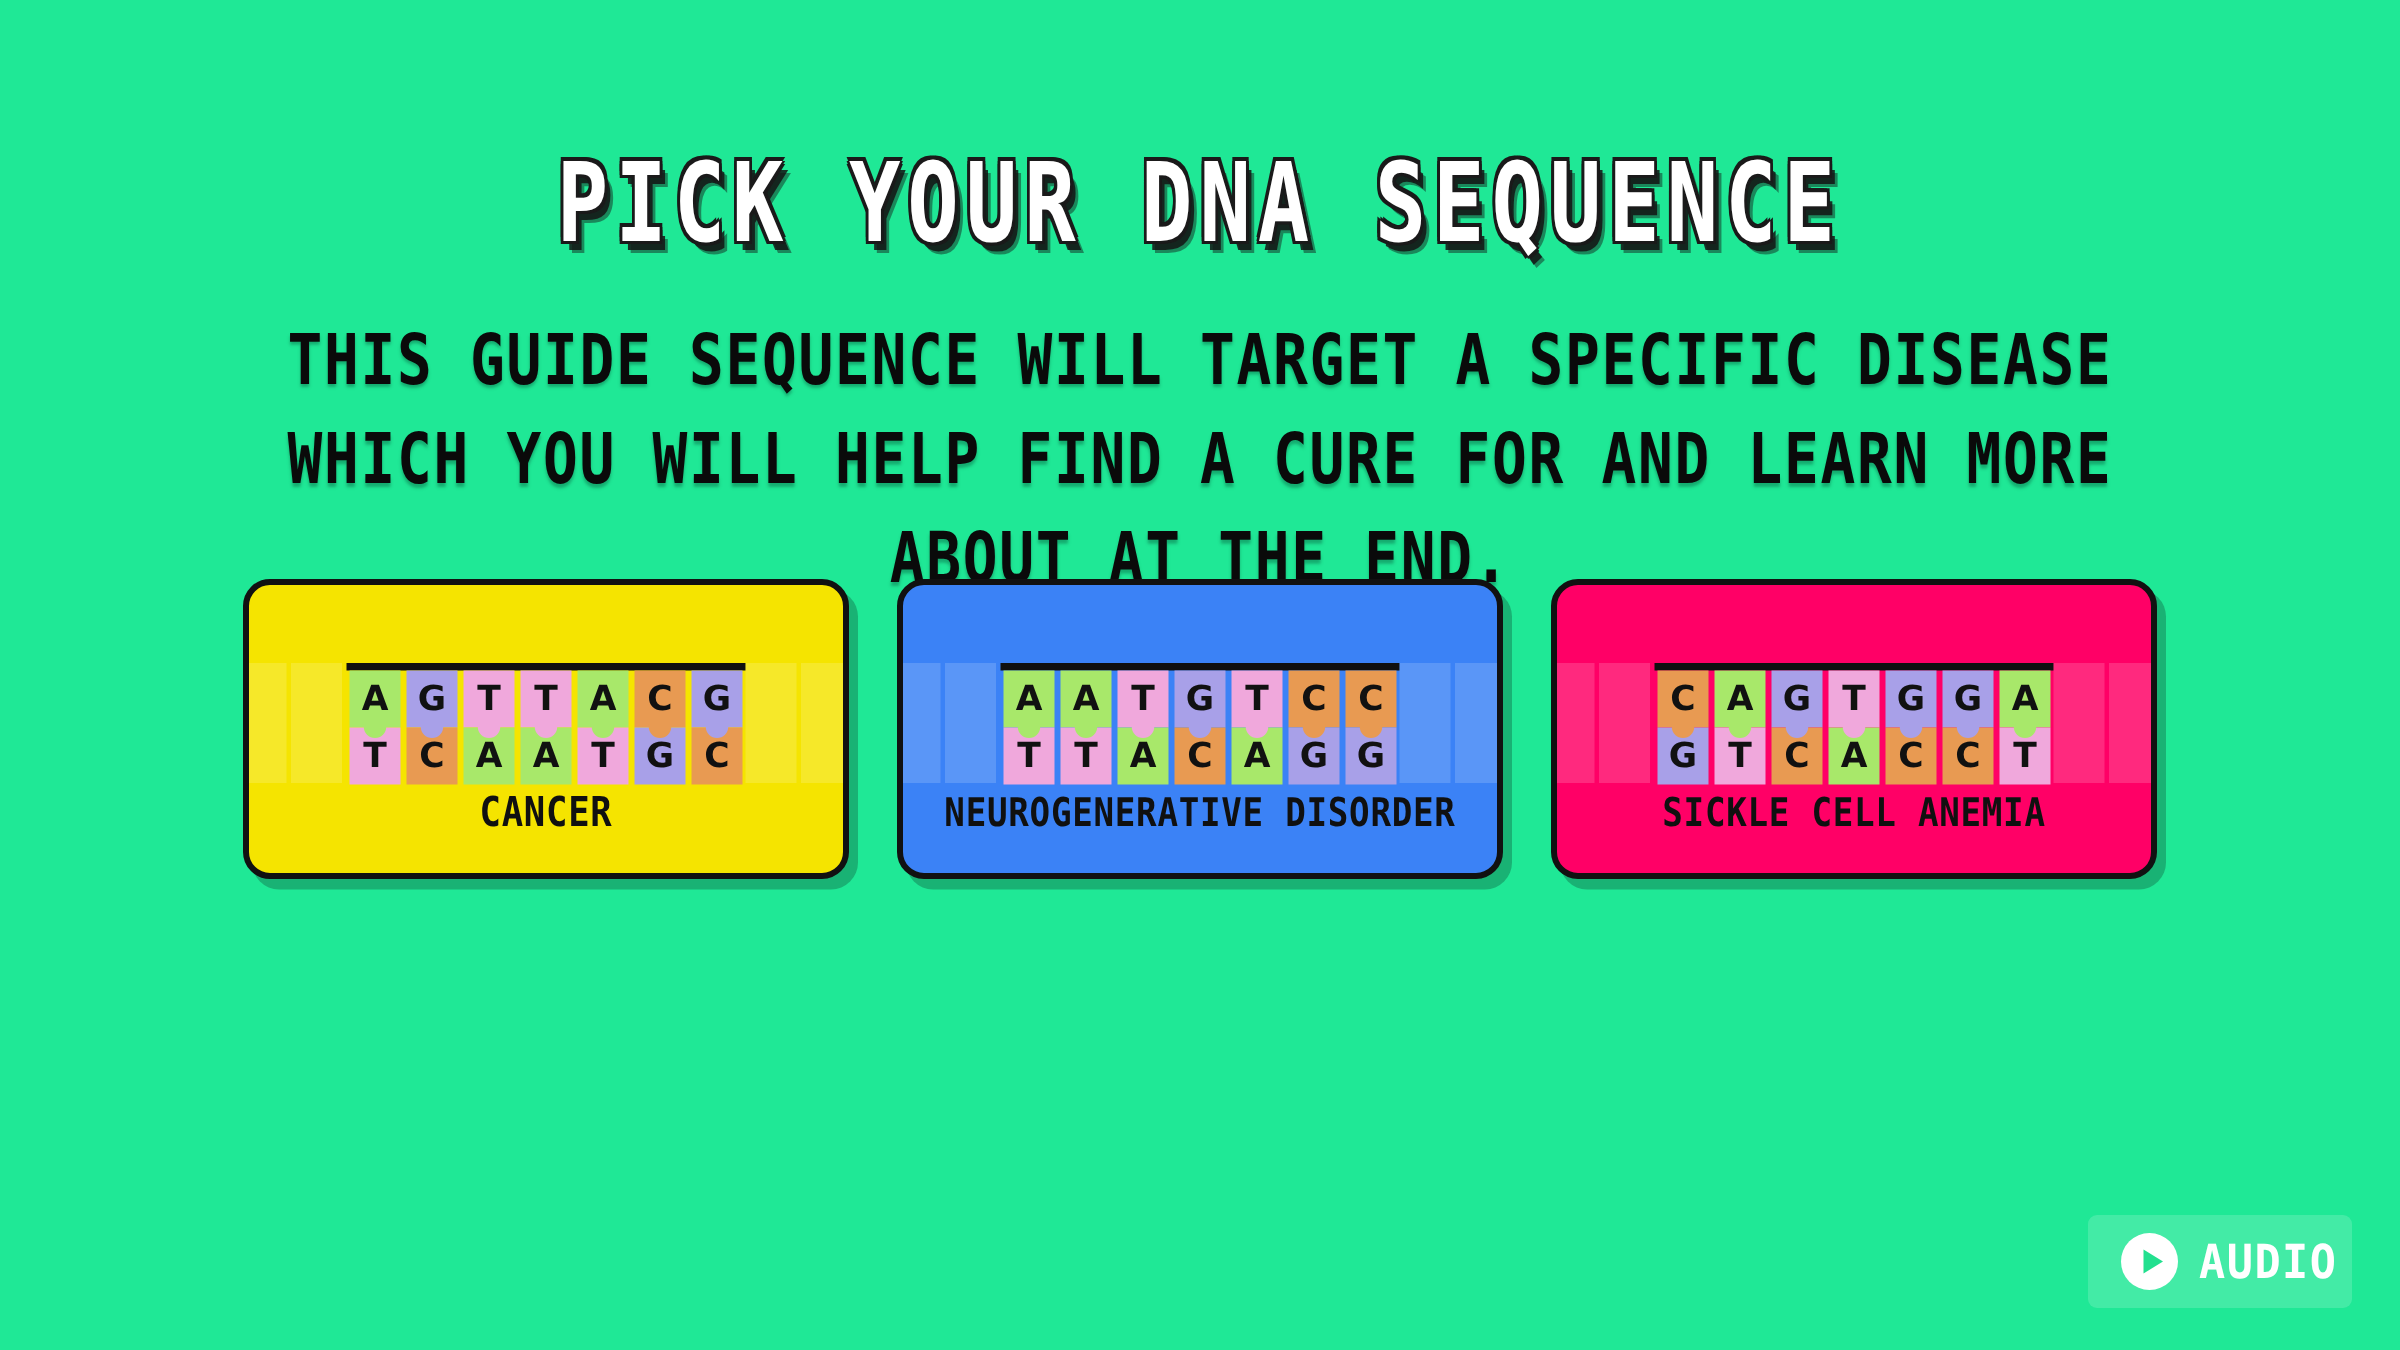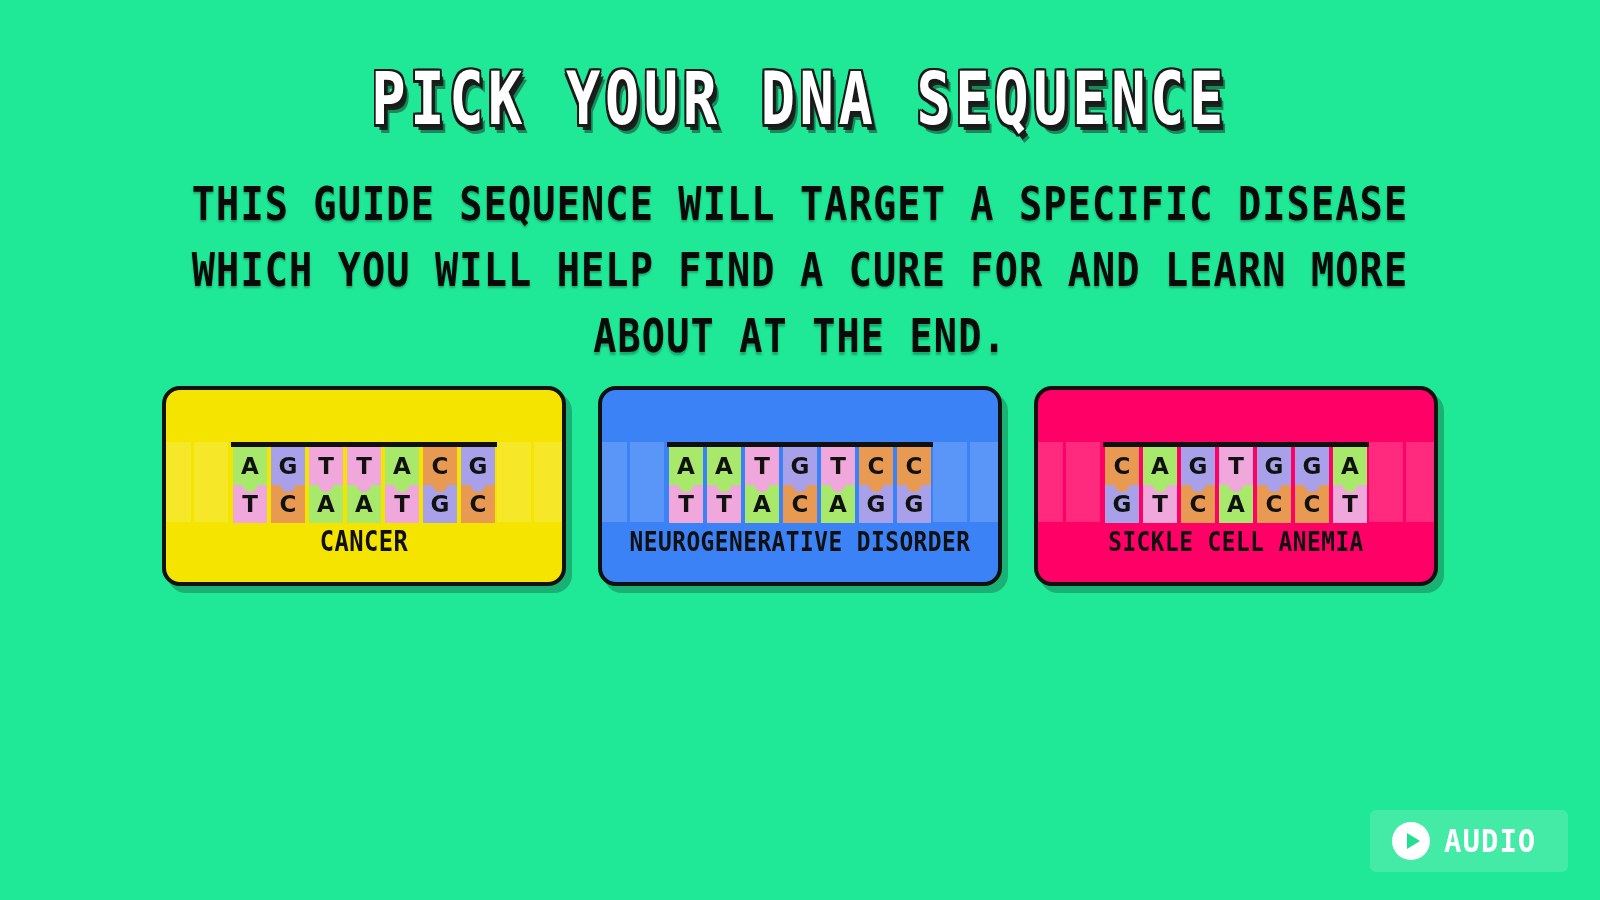--- a/index.html
+++ b/index.html
@@ -12,21 +12,21 @@
   body {
     background:#1FE896;
     font-family:"Liberation Sans", sans-serif;
     position:relative;
   }
 
   
   .title-wrap {
     width:100%;
     text-align:center;
-    padding-top:56px;
+    padding-top:92px;
   }
   .title {
     display:inline-block;
     font-family:"DejaVu Sans Mono", monospace;
     font-size:62px;
     font-weight:bold;
     letter-spacing:5px;
     color:#ffffff;
     transform:scaleY(1.18) scaleX(0.92);
     transform-origin:center top;
@@ -193,21 +193,21 @@
     transform:scaleY(1.1) scaleX(0.95);
   }
   .card.blue .card-label { font-size:24px; }
   .card.pink .card-label { font-size:24px; }
 
   
   .audio-btn {
     position:absolute;
     right:32px;
     bottom:28px;
-    width:198px;
+    width:176px;
     height:62px;
     background:rgba(255,255,255,0.16);
     border-radius:6px;
     display:flex;
     align-items:center;
     gap:14px;
     padding:0 22px;
     cursor:pointer;
   }
   .play-icon {

